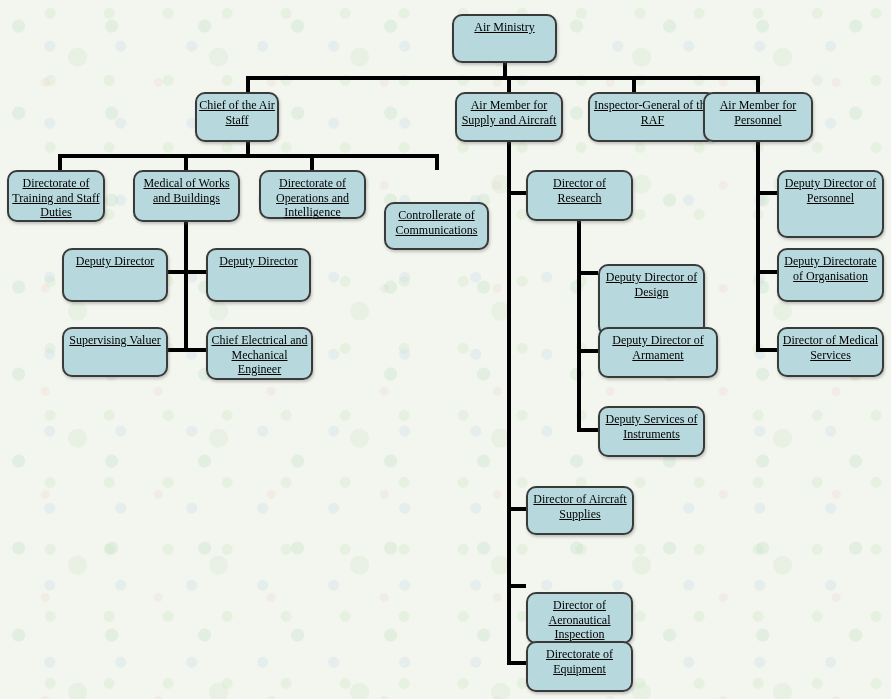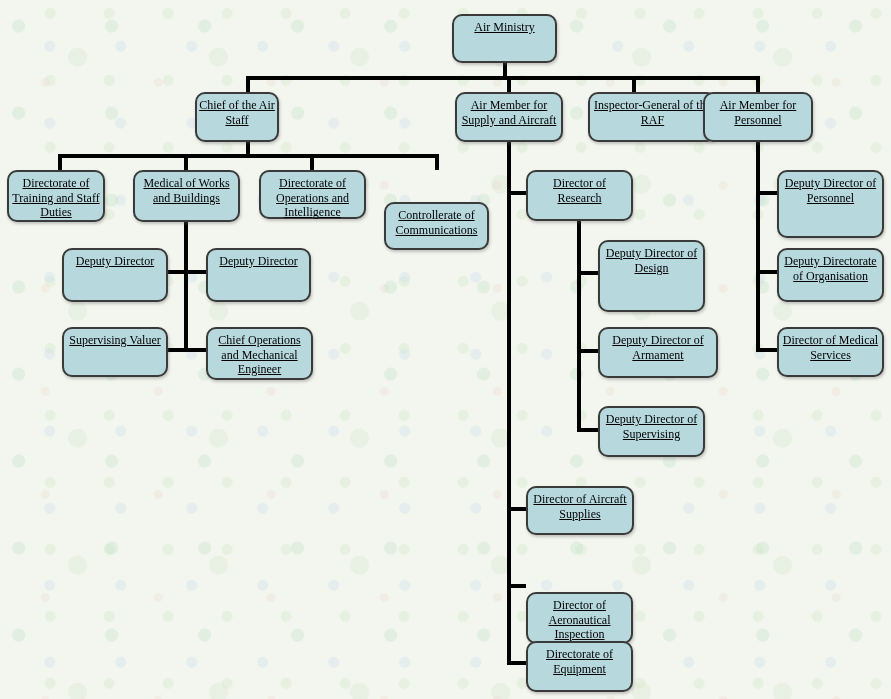--- a/index.html
+++ b/index.html
@@ -79,24 +79,24 @@
     <div class="node" style="left: 455px; top: 92px; width: 108px; height: 50px;"><span>Air Member for Supply and Aircraft</span></div>
     <div class="node" style="left: 580px; top: 92px; width: 129px; height: 50px; margin-left: 8px;"><span>Inspector-General of the RAF</span></div>
     <div class="node" style="left: 703px; top: 92px; width: 110px; height: 50px;"><span>Air Member for Personnel</span></div>
     <div class="node" style="left: 7px; top: 170px; width: 98px; height: 52px;"><span>Directorate of Training and Staff Duties</span></div>
     <div class="node" style="left: 133px; top: 170px; width: 107px; height: 52px;"><span>Medical of Works and Buildings</span></div>
     <div class="node" style="left: 259px; top: 170px; width: 107px; height: 49px;"><span>Directorate of Operations and Intelligence</span></div>
     <div class="node" style="left: 384px; top: 170px; width: 105px; height: 48px; margin-top: 32px;"><span>Controllerate of Communications</span></div>
     <div class="node" style="left: 62px; top: 248px; width: 106px; height: 54px;"><span>Deputy Director</span></div>
     <div class="node" style="left: 206px; top: 248px; width: 105px; height: 54px;"><span>Deputy Director</span></div>
     <div class="node" style="left: 62px; top: 327px; width: 106px; height: 50px;"><span>Supervising Valuer</span></div>
-    <div class="node" style="left: 206px; top: 327px; width: 107px; height: 53px;"><span>Chief Operations and Mechanical Engineer</span></div>
+    <div class="node" style="left: 206px; top: 327px; width: 107px; height: 53px;"><span>Chief Electrical and Mechanical Engineer</span></div>
     <div class="node" style="left: 526px; top: 170px; width: 107px; height: 51px;"><span>Director of Research</span></div>
-    <div class="node" style="left: 598px; top: 240px; width: 107px; height: 72px;"><span>Deputy Director of Design</span></div>
+    <div class="node" style="left: 598px; top: 264px; width: 107px; height: 72px;"><span>Deputy Director of Design</span></div>
     <div class="node" style="left: 598px; top: 327px; width: 120px; height: 51px;"><span>Deputy Director of Armament</span></div>
-    <div class="node" style="left: 598px; top: 406px; width: 107px; height: 51px;"><span>Deputy Director of Supervising</span></div>
+    <div class="node" style="left: 598px; top: 406px; width: 107px; height: 51px;"><span>Deputy Services of Instruments</span></div>
     <div class="node" style="left: 526px; top: 486px; width: 108px; height: 49px;"><span>Director of Aircraft Supplies</span></div>
     <div class="node" style="left: 526px; top: 592px; width: 107px; height: 52px;"><span>Director of Aeronautical Inspection</span></div>
     <div class="node" style="left: 526px; top: 641px; width: 107px; height: 51px;"><span>Directorate of Equipment</span></div>
     <div class="node" style="left: 777px; top: 170px; width: 107px; height: 68px;"><span>Deputy Director of Personnel</span></div>
     <div class="node" style="left: 777px; top: 327px; width: 107px; height: 50px;"><span>Director of Medical Services</span></div>
     <div class="node" style="left: 777px; top: 248px; width: 107px; height: 54px;"><span>Deputy Directorate of Organisation</span></div>
   </div>
 
 </body></html>

